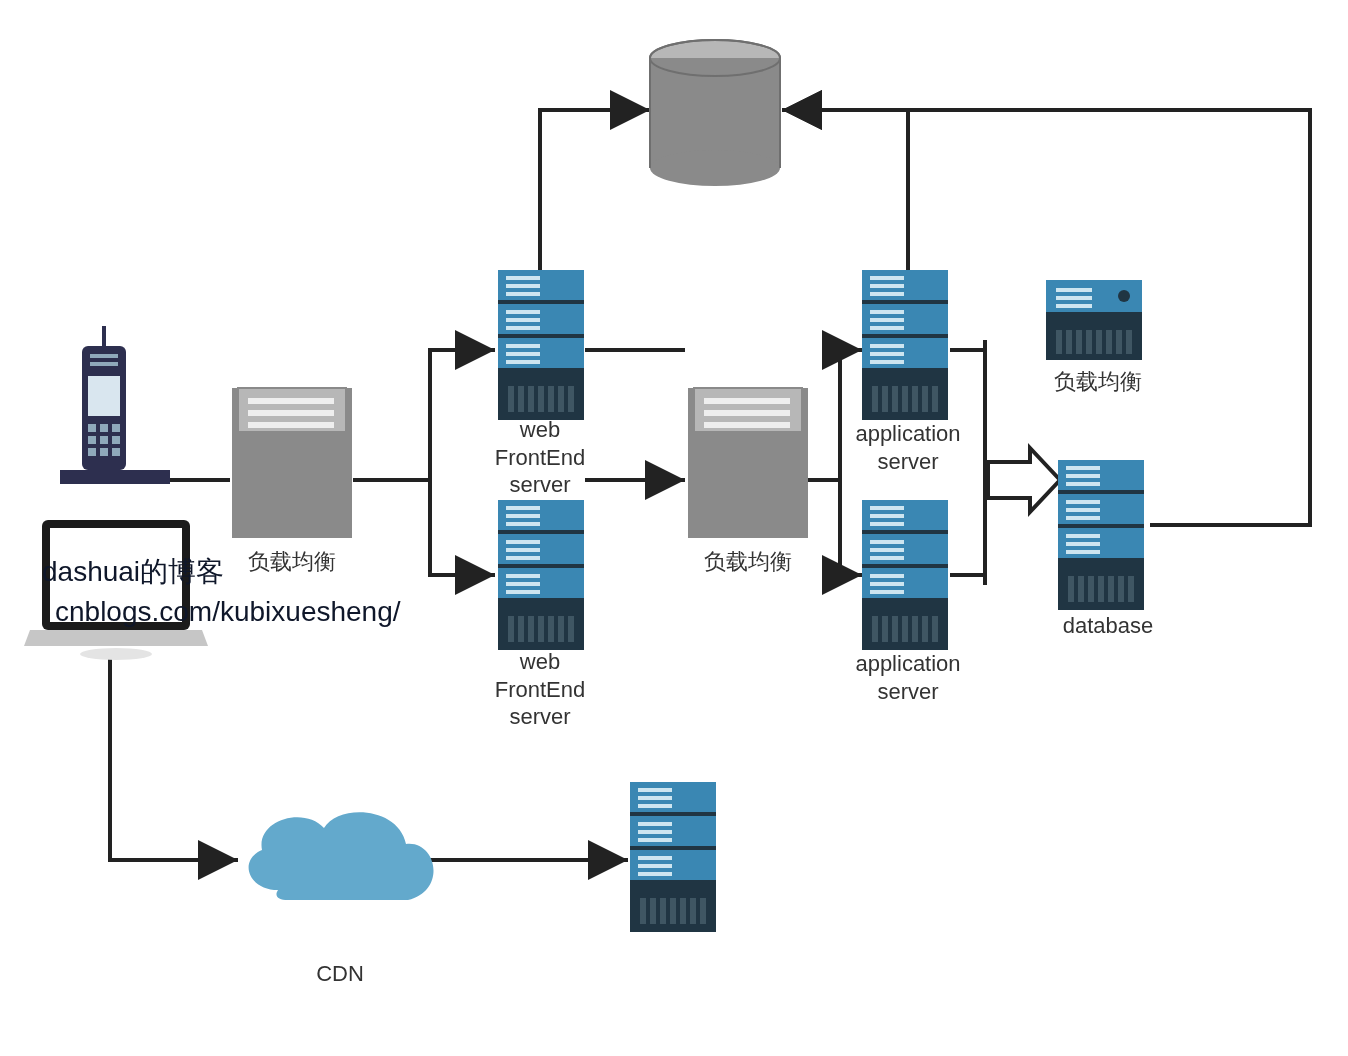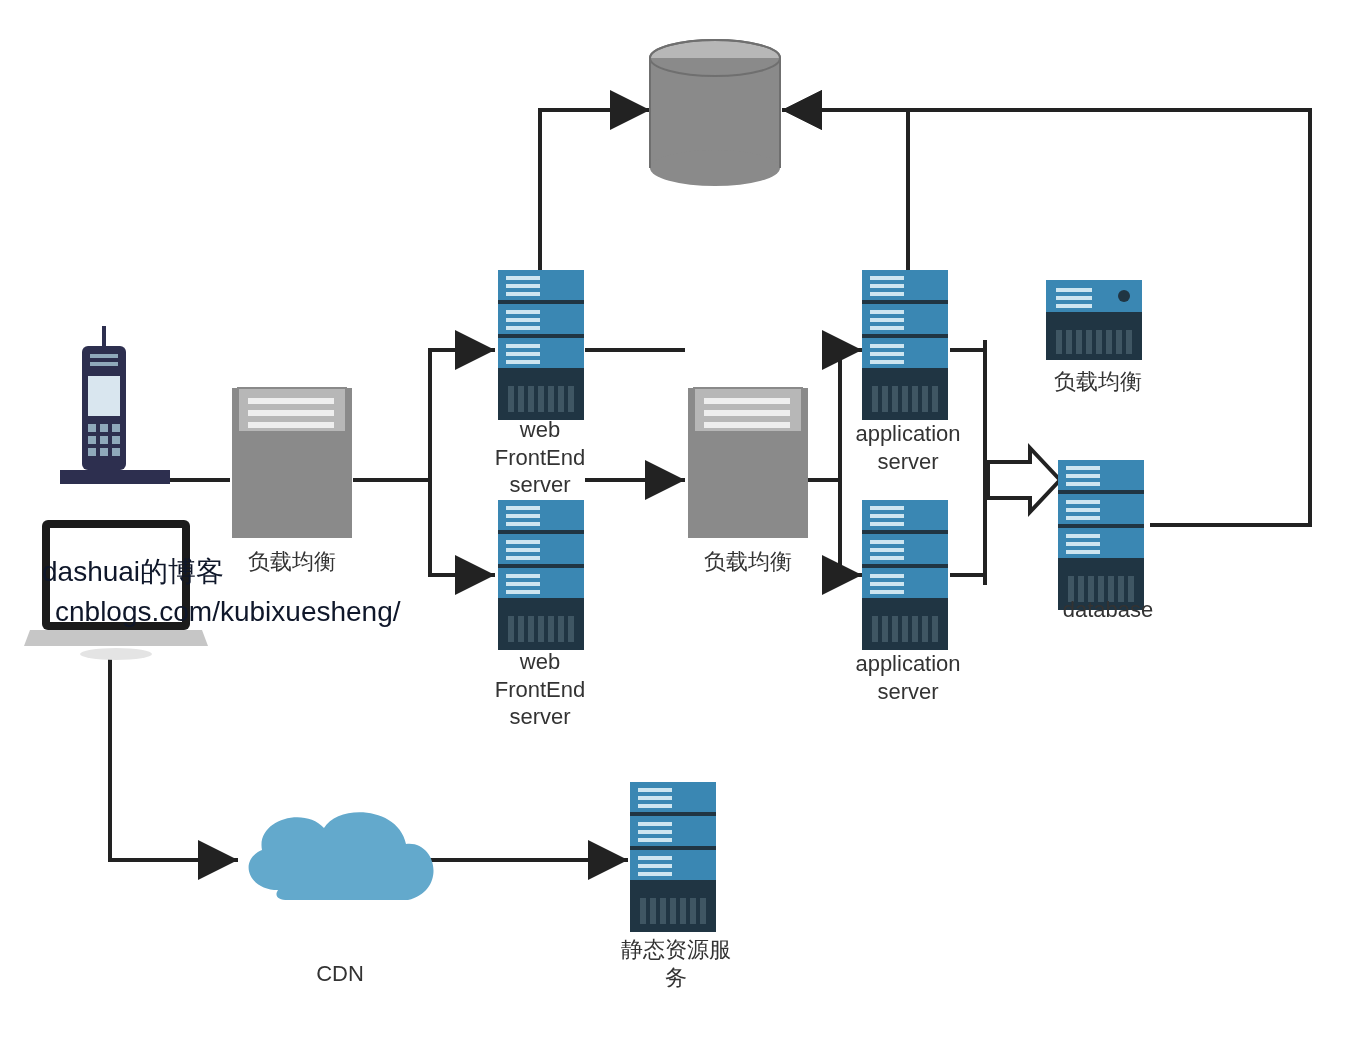--- a/index.html
+++ b/index.html
@@ -165,21 +165,19 @@
 FrontEnd
 server</div>
 <div class="label" style="left:470px;top:648px;width:140px;">web
 FrontEnd
 server</div>
 <div class="label" style="left:838px;top:420px;width:140px;">application
 server</div>
 <div class="label" style="left:838px;top:650px;width:140px;">application
 server</div>
 <div class="label" style="left:1028px;top:368px;width:140px;">负载均衡</div>
-<div class="label" style="left:1038px;top:596px;width:140px;">database</div>
+<div class="label" style="left:1038px;top:612px;width:140px;">database</div>
 <div class="label" style="left:270px;top:960px;width:140px;">CDN</div>
-<div class="label" style="left:606px;top:936px;width:140px;">静态资源服
-务</div>
 
 <div class="watermark" style="left:42px;top:552px;">dashuai的博客</div>
 <div class="watermark" style="left:29px;top:592px;margin-left:26px;">cnblogs.com/kubixuesheng/</div>
 
 </div>
 
 </body></html>

